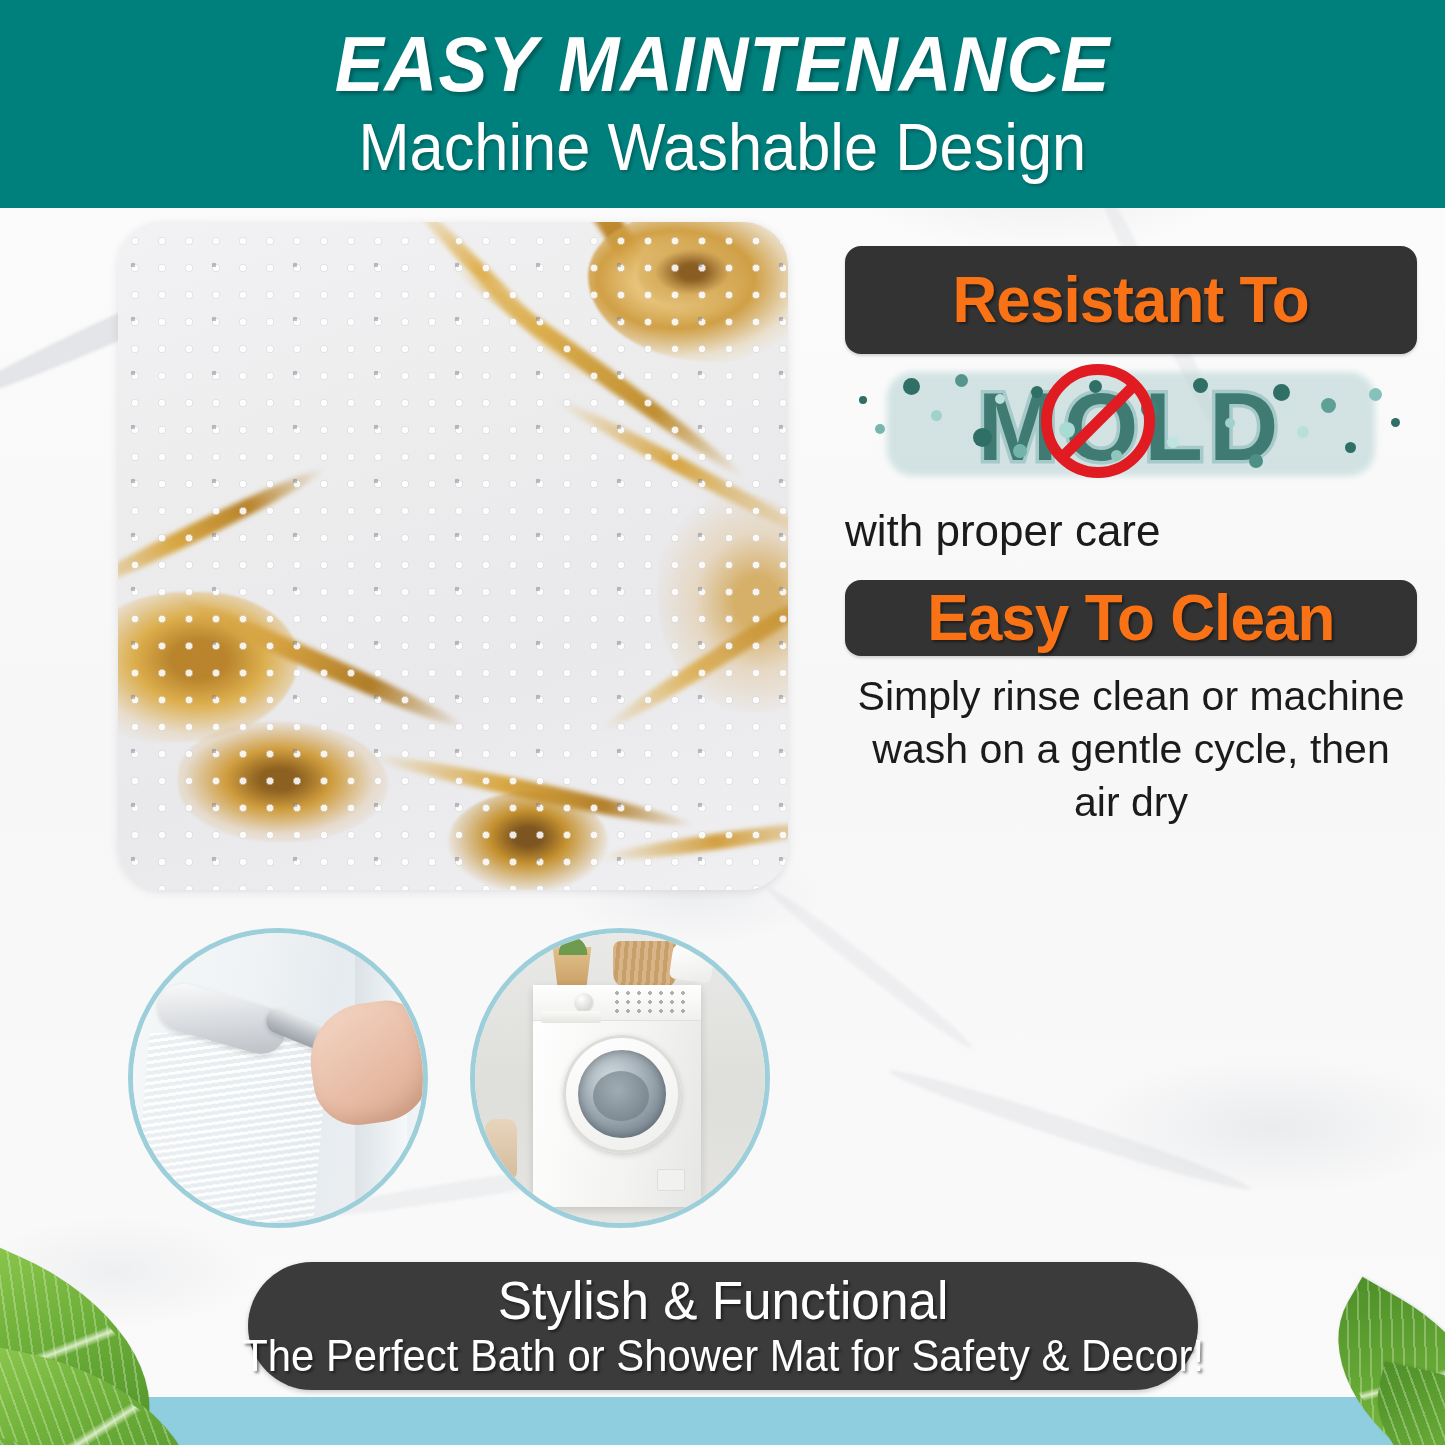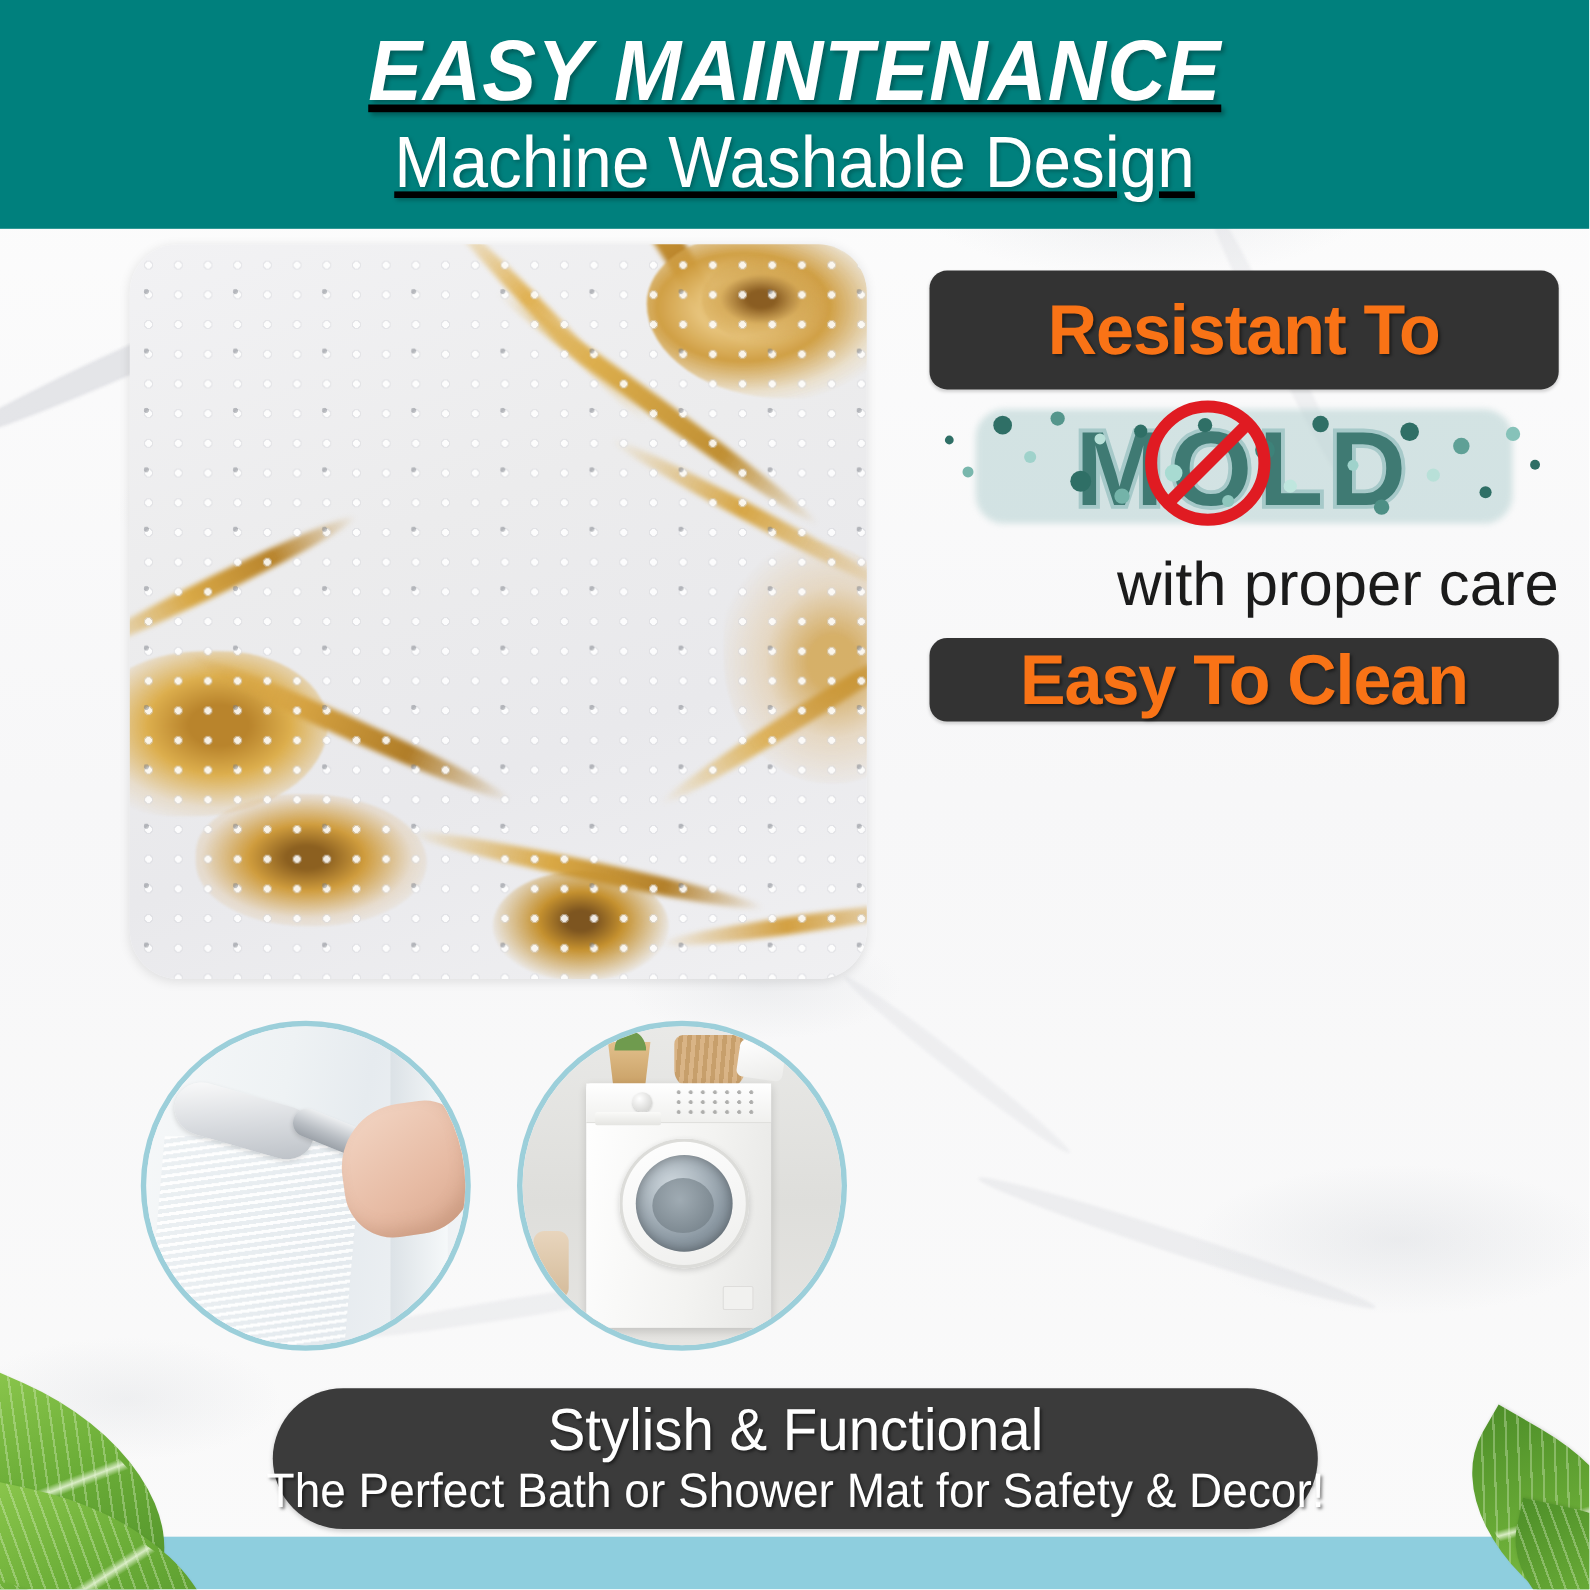--- a/index.html
+++ b/index.html
@@ -222,23 +222,23 @@
   #pill-marble{ height:104px; }
 
   .body-txt {
     text-align:center;
     color:#1b1b1b;
     font-size:41px;
     line-height:53px;
     padding:0 6px;
   }
   .caption-txt {
-    text-align:right;
+    text-align:left;
     color:#1b1b1b;
-    font-size:56px;
+    font-size:44px;
     line-height:50px;
     margin-top:18px;
   }
 
   
   #mold-art {
     position:relative;
     height:122px;
     margin-top:12px;
     margin-bottom:2px;
@@ -329,21 +329,21 @@
 <body>
 
 <div id="stage">
 
   <div class="vein" style="left:-60px;top:300px;width:420px;height:26px;transform:rotate(-24deg);"></div>
   <div class="vein" style="left:880px;top:1120px;width:380px;height:20px;transform:rotate(18deg);opacity:.55;"></div>
   <div class="vein" style="left:1010px;top:300px;width:300px;height:18px;transform:rotate(64deg);opacity:.5;"></div>
   <div class="vein" style="left:300px;top:1180px;width:340px;height:18px;transform:rotate(-9deg);opacity:.5;"></div>
   <div class="vein" style="left:740px;top:960px;width:260px;height:16px;transform:rotate(38deg);opacity:.45;"></div>
 
-  <div id="header" style="background: rgb(0, 128, 125); text-decoration: underline;">
+  <div id="header" style="background: rgb(0, 128, 125);">
     <div class="h-title">EASY MAINTENANCE</div>
     <div class="h-sub">Machine Washable Design</div>
   </div>
 
   <div id="mat-wrap">
     <div id="mat">
 
       <div class="gv" style="left:330px;top:-30px;width:300px;height:24px;transform:rotate(58deg);background:linear-gradient(90deg,rgba(214,162,60,0),#d9a83f 35%,#b7812a 65%,rgba(214,162,60,0));"></div>
       <div class="gv" style="left:250px;top:60px;width:260px;height:16px;transform:rotate(46deg);background:linear-gradient(90deg,rgba(214,162,60,0),#e0b152 40%,rgba(214,162,60,0));"></div>
       <div class="gv hard" style="left:470px;top:-10px;width:220px;height:150px;border-radius:46% 54% 38% 62%;background:radial-gradient(ellipse at 40% 45%, #e7c277 0 22%, #cf9c3d 42%, rgba(230,200,140,.35) 66%, rgba(255,255,255,0) 78%);opacity:.95;"></div>
@@ -432,20 +432,21 @@
         <div id="no-sign" style="border-color: rgb(224, 27, 34);"></div>
       </div>
 
       <div class="caption-txt">with proper care</div>
     </div>
 
     <div class="feat" style="margin-top:24px;">
       <div class="pill" id="pill-clean" style="background: rgb(51, 51, 51);">
         <span class="pill-txt">Easy To Clean</span>
       </div>
+      <div class="body-txt" style="margin-top:14px;">Simply rinse clean or machine wash on a gentle cycle, then air dry</div>
     </div>
 
 
   </div>
 
   <div id="bluebar" style="background: rgb(142, 206, 222);"></div>
 
   <div id="banner" style="background: rgb(59, 59, 59);">
     <div class="b1">Stylish &amp; Functional</div>
     <div class="b2">The Perfect Bath or Shower Mat for Safety &amp; Decor!</div>

